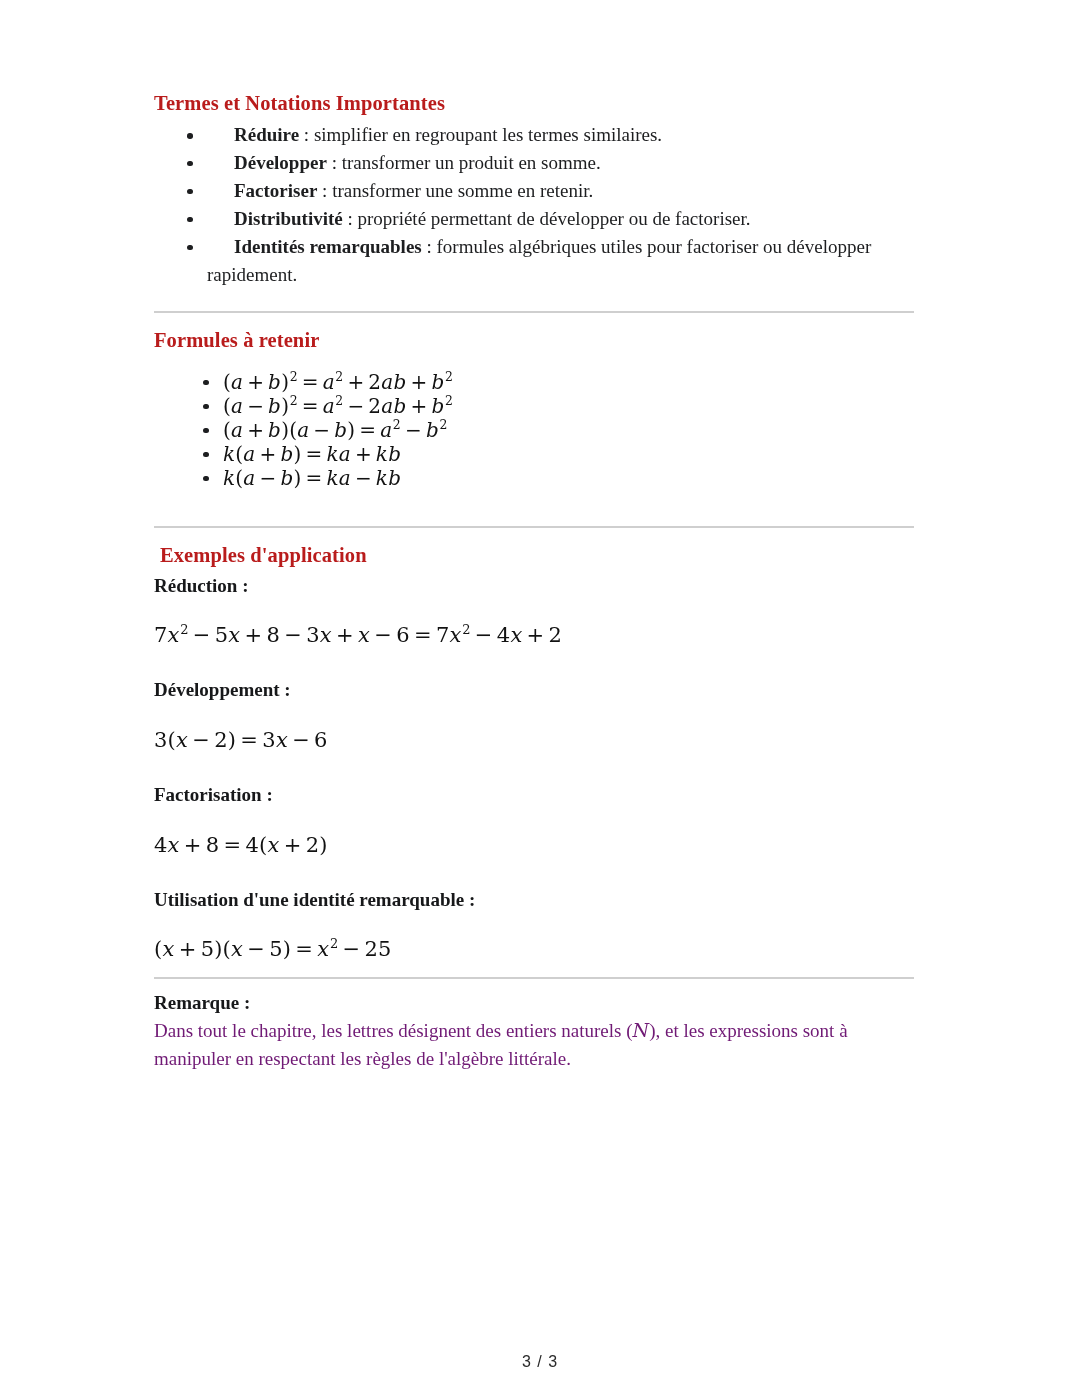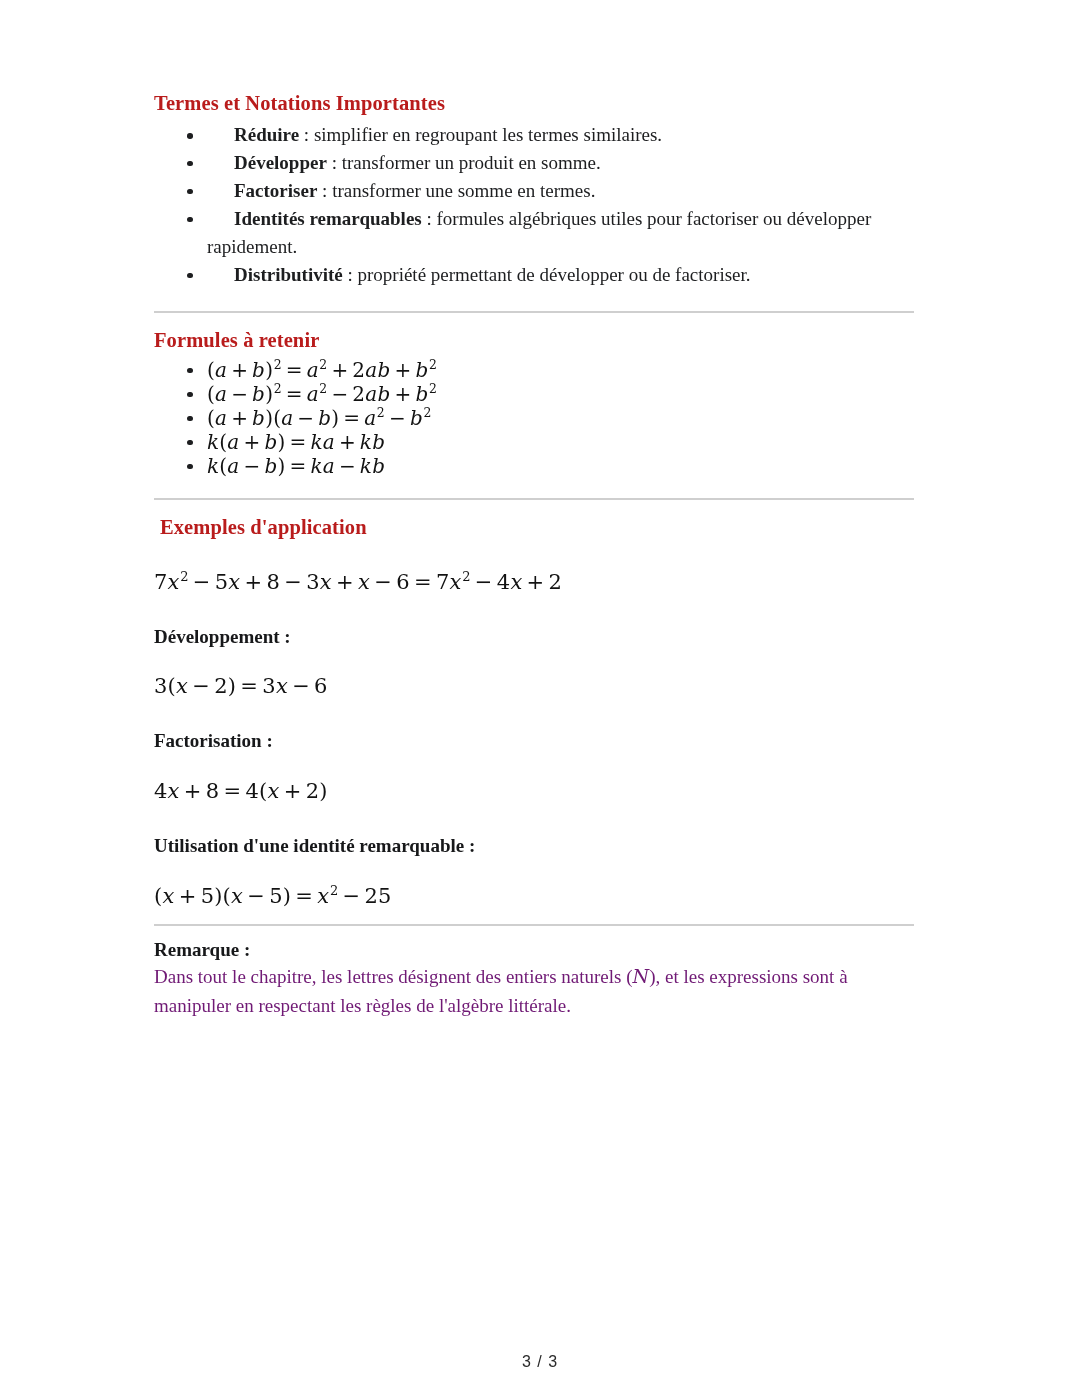--- a/index.html
+++ b/index.html
@@ -77,21 +77,21 @@
     width: 5.5px;
     height: 5.5px;
     background: #1d1e20;
     border-radius: 50%;
   }
   ul.bullets > li b { font-weight: bold; margin-left: 27px; }
 
   
   ul.formula-list {
     list-style: none;
-    margin: 0;
+    margin: 16px;
     padding: 0;
   }
   ul.formula-list > li {
     position: relative;
     padding-left: 53px;
     margin: 0;
     line-height: 24px;
     height: 24px;
   }
   ul.formula-list > li::before {
@@ -190,27 +190,27 @@
       <h2 class="section-title">Termes et Notations Importantes</h2>
 
       <ul class="bullets">
         <li>
           <b>Réduire</b><span> : </span><span>simplifier en regroupant les termes similaires.</span>
         </li>
         <li>
           <b>Développer</b><span> : </span><span>transformer un produit en somme.</span>
         </li>
         <li>
-          <b>Factoriser</b><span> : </span><span>transformer une somme en termes.</span>
+          <b>Factoriser</b><span> : </span><span>transformer une somme en retenir.</span>
+        </li>
+        <li>
+          <b>Distributivité</b><span> : </span><span>propriété permettant de développer ou de factoriser.</span>
         </li>
         <li>
           <b>Identités remarquables</b><span> : </span><span>formules algébriques utiles pour factoriser ou développer rapidement.</span>
-        </li>
-        <li>
-          <b>Distributivité</b><span> : </span><span>propriété permettant de développer ou de factoriser.</span>
         </li>
       </ul>
     </section>
 
     <div class="sp-1"></div>
     <hr class="rule">
     <div class="sp-2"></div>
 
     <section>
       <h2 class="section-title">Formules à retenir</h2>
@@ -234,20 +234,21 @@
       </ul>
     </section>
 
     <div class="sp-3"></div>
     <hr class="rule">
     <div class="sp-4"></div>
 
     <section>
       <h2 class="section-title indented">Exemples d'application</h2>
 
+      <h3 class="sub-title">Réduction :</h3>
       <div class="sp-eq-before"></div>
       <div class="display-eq">
         <span class="math" aria-label="7x² − 5x + 8 − 3x + x − 6 = 7x² − 4x + 2"><span class="num">7</span>x<sup>2</sup><span class="op">−</span><span class="num">5</span>x<span class="op">+</span><span class="num">8</span><span class="op">−</span><span class="num">3</span>x<span class="op">+</span>x<span class="op">−</span><span class="num">6</span><span class="op">=</span><span class="num">7</span>x<sup>2</sup><span class="op">−</span><span class="num">4</span>x<span class="op">+</span><span class="num">2</span></span>
       </div>
       <div class="sp-eq-after"></div>
 
       <h3 class="sub-title">Développement :</h3>
       <div class="sp-eq-before"></div>
       <div class="display-eq">
         <span class="math" aria-label="3(x − 2) = 3x − 6"><span class="num">3</span><span class="paren">(</span>x<span class="op">−</span><span class="num">2</span><span class="paren">)</span><span class="op">=</span><span class="num">3</span>x<span class="op">−</span><span class="num">6</span></span>

